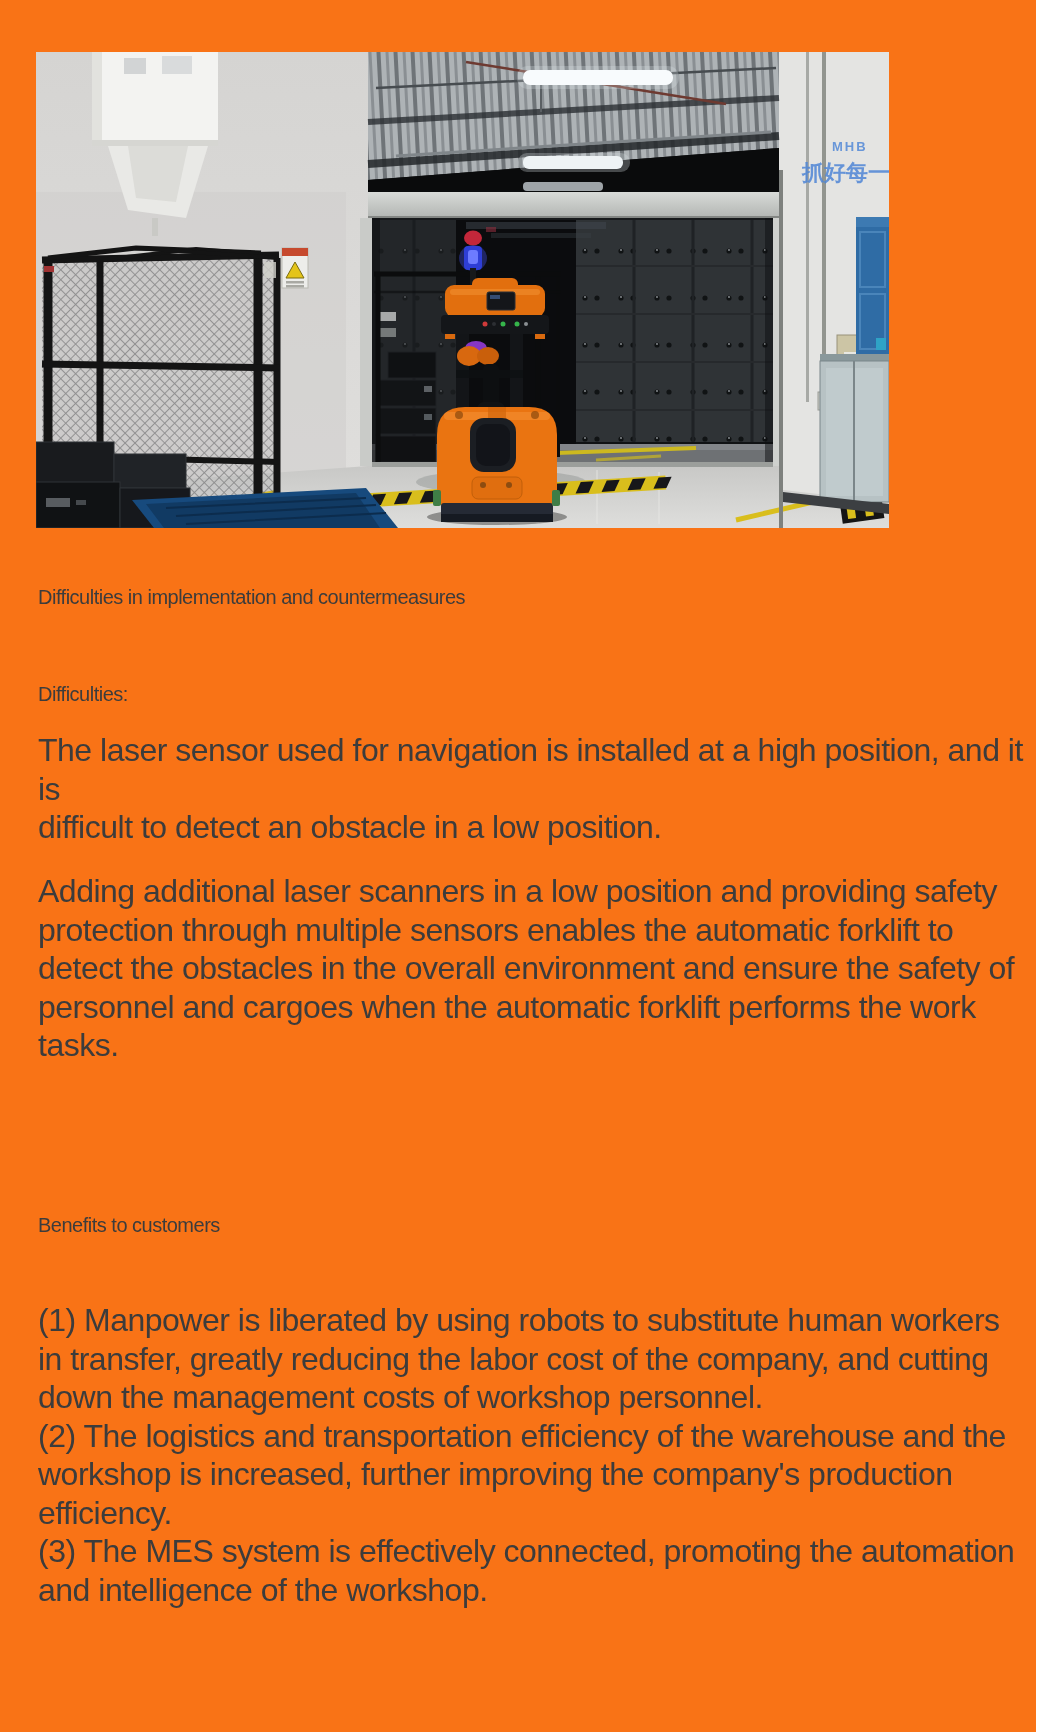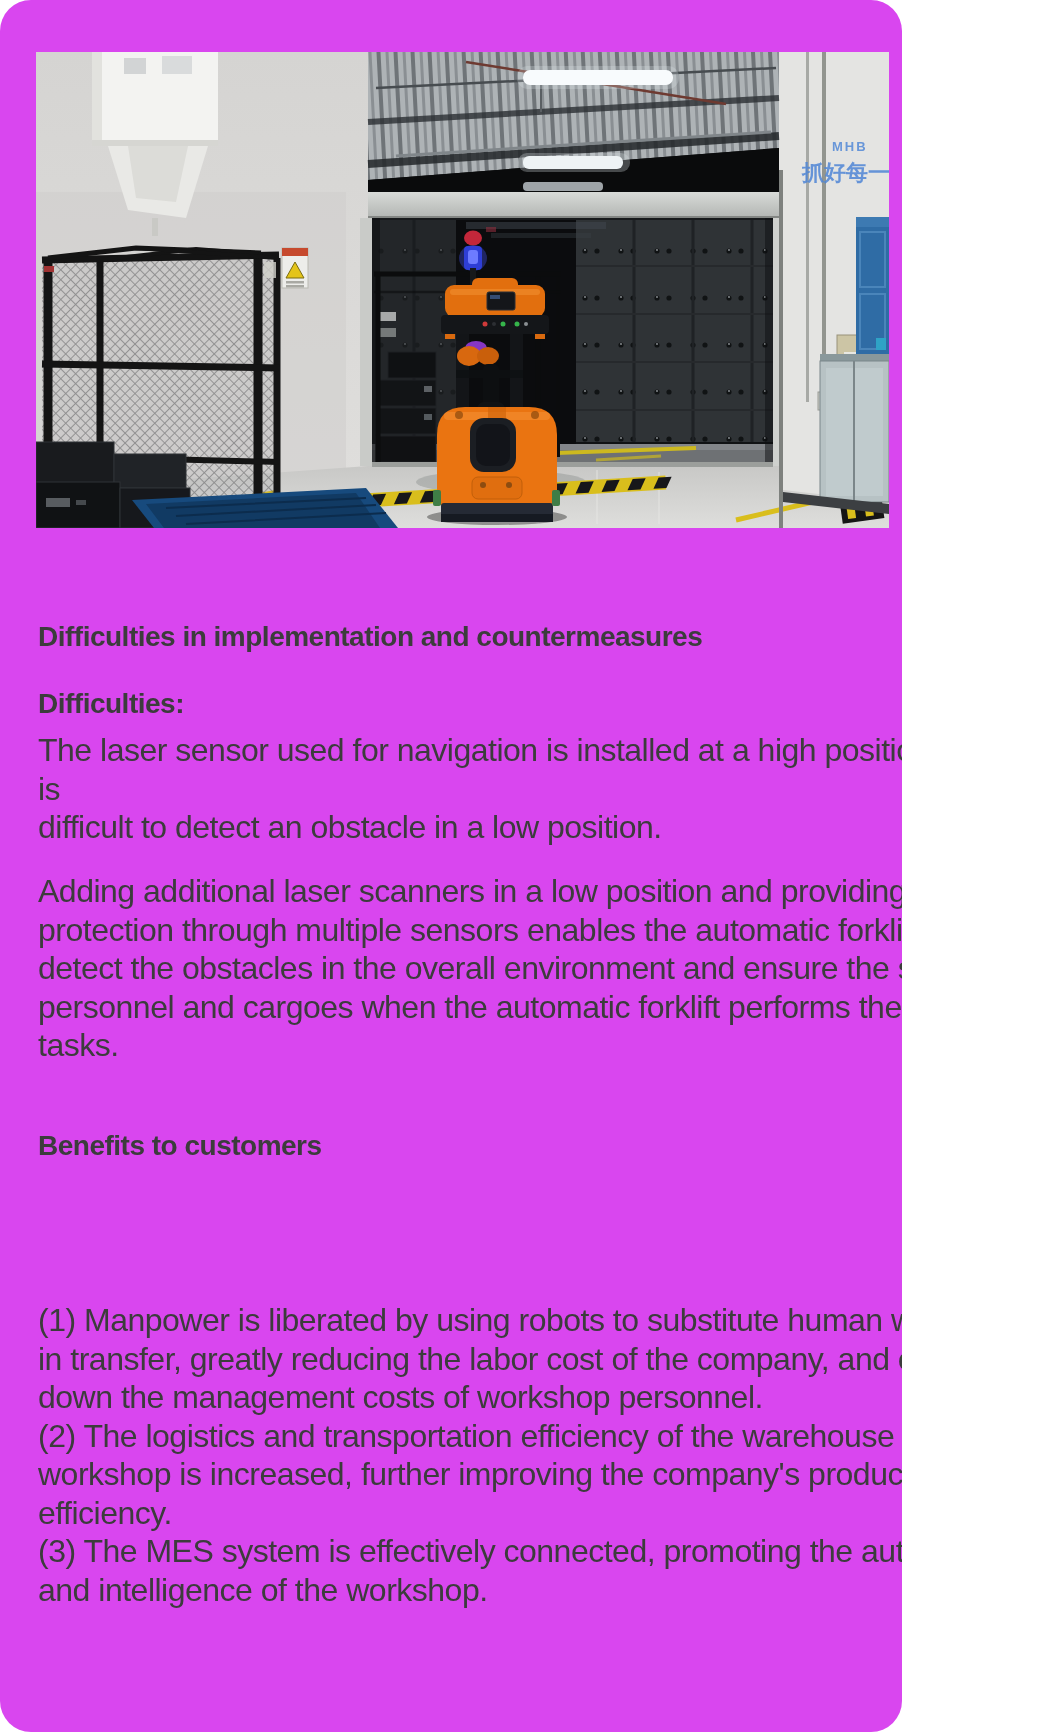--- a/index.html
+++ b/index.html
@@ -1,34 +1,34 @@
 <!DOCTYPE html>
 <html><head>
 <meta charset="utf-8">
 <style>
   html,body{margin:0;padding:0;background:#ffffff;}
   .page{
-    position:relative;width:902px;height:1732px;background:#d946ef;
-    overflow:hidden;font-family:"Liberation Sans",sans-serif;border-radius:31px;
+    position:relative;width:1036px;height:1732px;background:#f97316;
+    overflow:hidden;font-family:"Liberation Sans",sans-serif;
   }
   .photo{position:absolute;left:36px;top:52px;width:853px;height:476px;margin:0;}
   .photo svg{display:block;width:100%;height:100%;}
   .txt{
     position:absolute;left:38px;width:1005px;margin:0;
     color:#3c3c3c;font-size:32px;line-height:38.5px;letter-spacing:-0.5px;
     font-weight:400;white-space:pre-line;
   }
   .t-title{top:578px;}
-  .t-lbl1{top:645px;}
+  .t-lbl1{top:675px;}
   .t-bod1{top:731px;}
   .t-lbl2{top:847px;}
   .t-bod2{top:872px;}
-  .t-lbl3{top:1087px;}
+  .t-lbl3{top:1206px;}
   .t-bod3{top:1301px;}
-  h1.txt,h2.txt{font-size:28px;font-weight:700;margin-top:40px;}
+  h1.txt,h2.txt{font-size:20px;font-weight:400;}
 </style>
 </head>
 <body>
 
 <div class="page">
 
   <figure class="photo">
     <svg viewBox="0 0 853 476" preserveAspectRatio="none">
       <defs>
         <linearGradient id="wallgradL" x1="0" y1="0" x2="0" y2="1">

